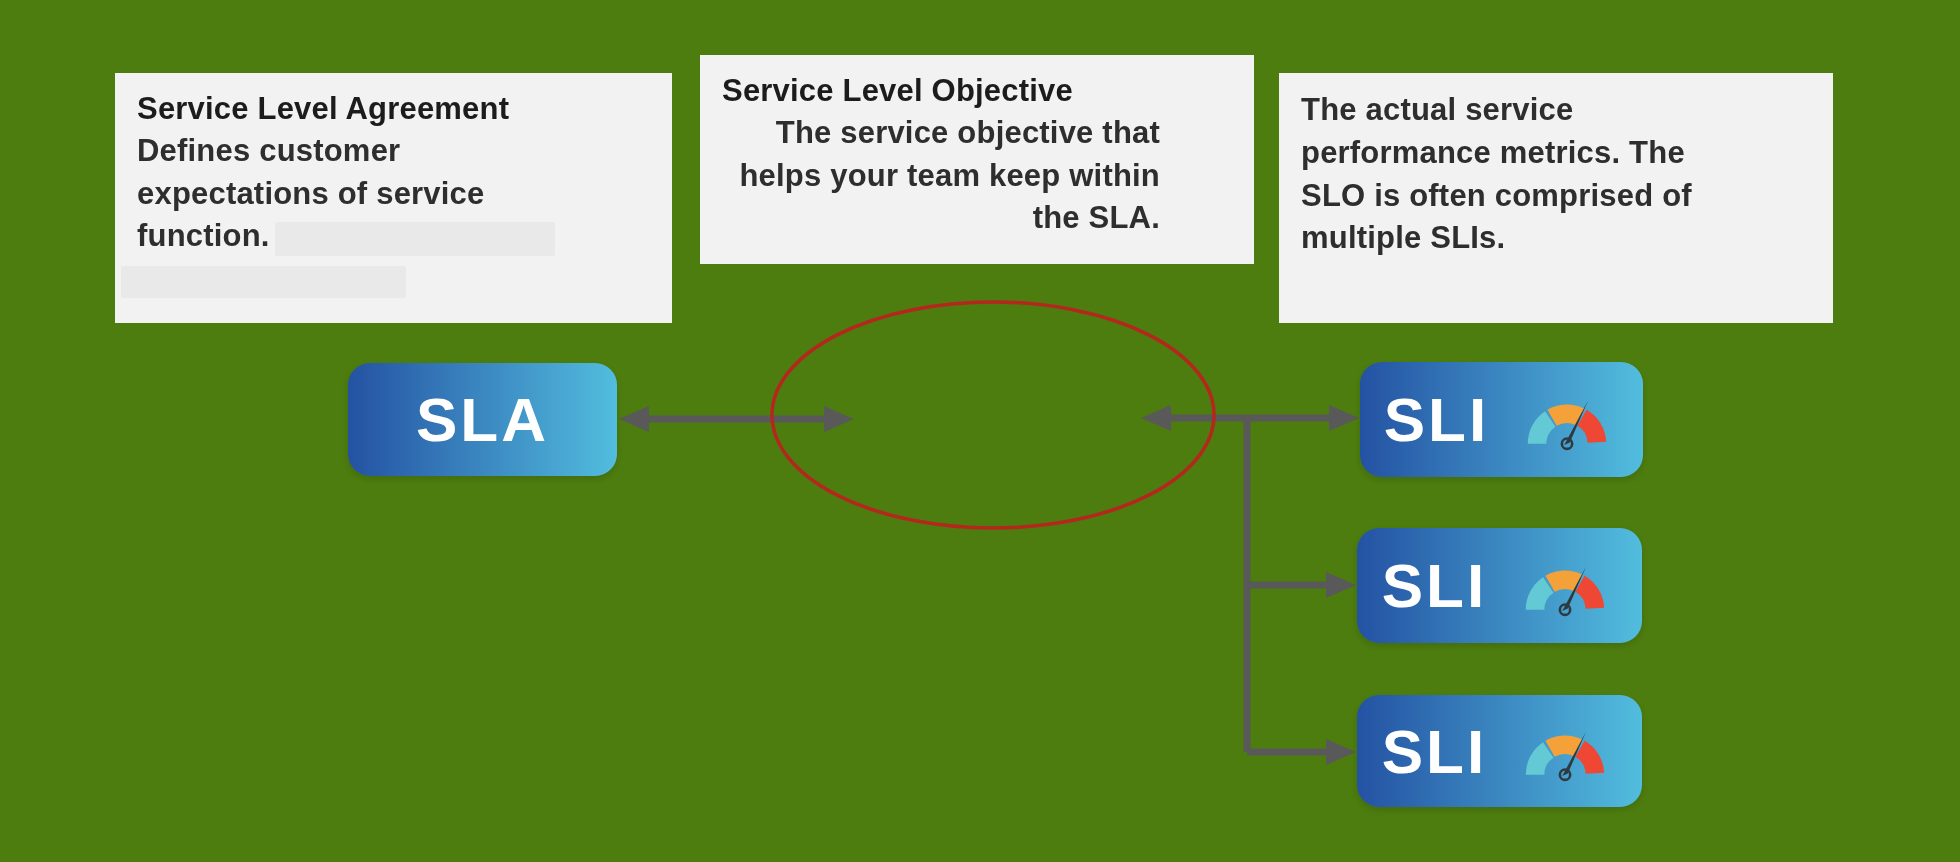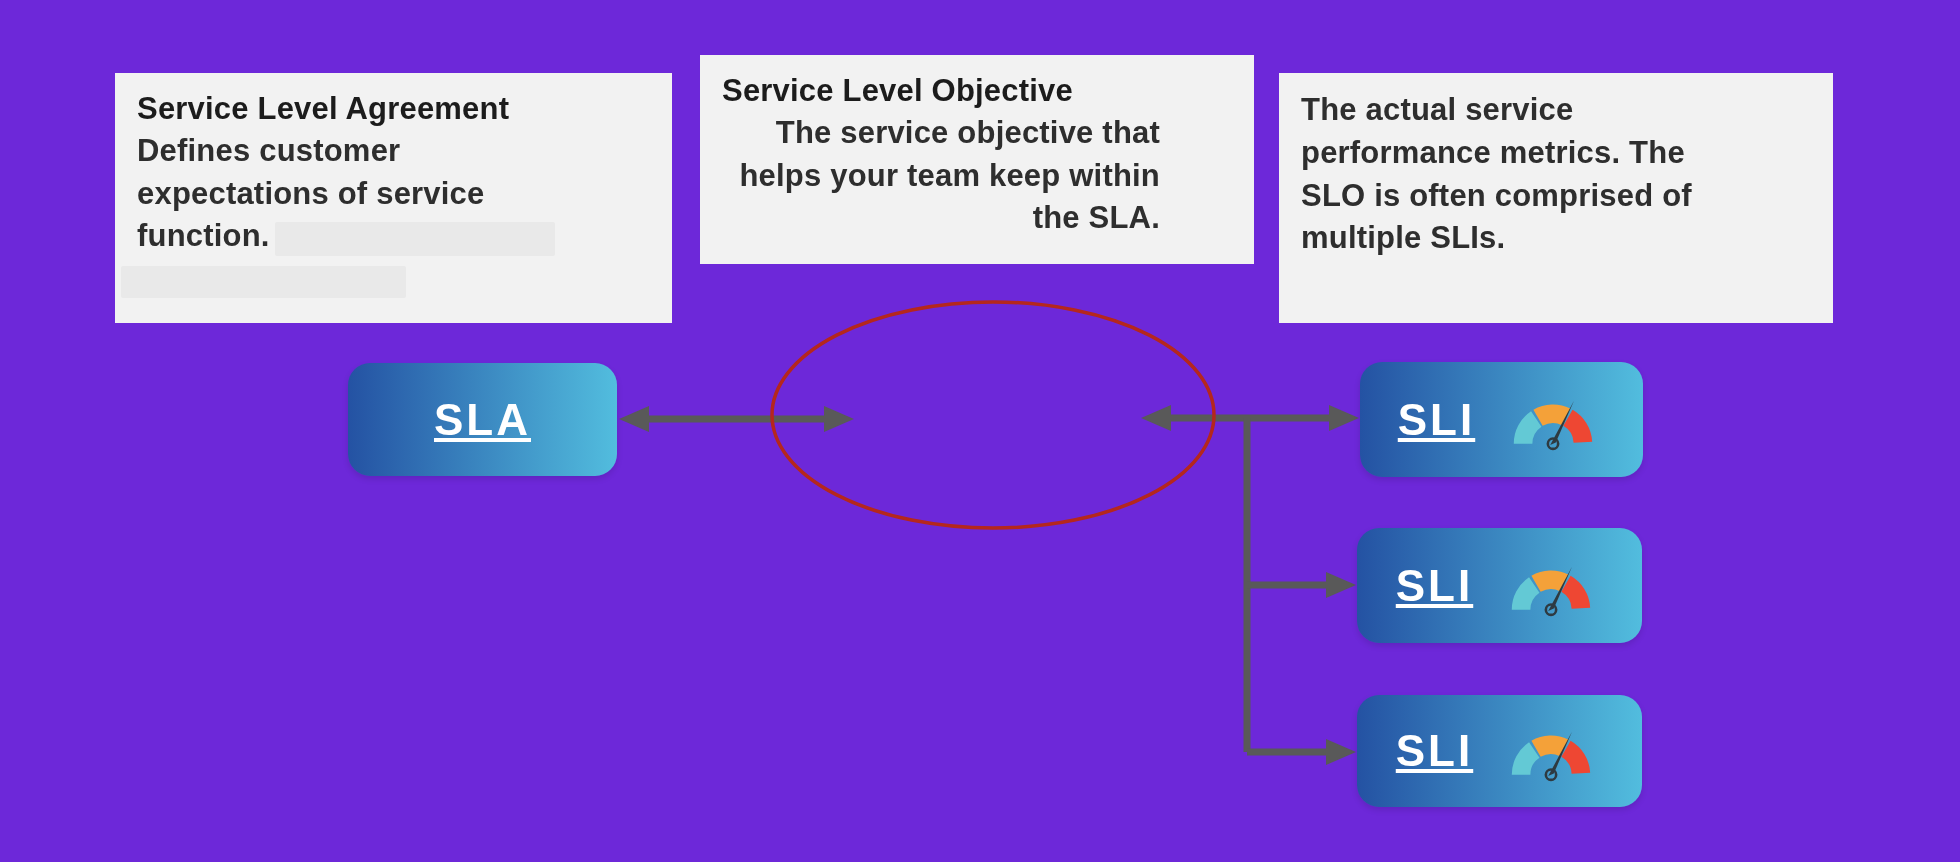--- a/index.html
+++ b/index.html
@@ -17,21 +17,21 @@
     --gauge-red:#ee4733;
     --needle:#2e3a41;
   }
   *{margin:0;padding:0;box-sizing:border-box;}
   html,body{background:#ffffff;}
   body{font-family:"Liberation Sans","DejaVu Sans",sans-serif;}
   .canvas{
     position:relative;
     width:1960px;
     height:862px;
-    background:#6d28d9;
+    background:#4d7c0f;
     overflow:hidden;
   }
   .panel{
     position:absolute;
     background:var(--panel-bg);
     padding:16px 22px;
   }
   .panel-title{
     font-size:31px;
     font-weight:700;
@@ -63,25 +63,24 @@
     position:absolute;
     z-index:2;
     display:flex;
     align-items:center;
     justify-content:center;
     border-radius:22px;
     background:linear-gradient(90deg,var(--node-grad-start),var(--node-grad-end));
     box-shadow:0 3px 6px rgba(0,0,0,.12);
   }
   .node-label{
-    font-size:44px;
+    font-size:62px;
     font-weight:700;
     letter-spacing:3px;
     color:var(--node-label);
-    text-decoration:underline;
   }
   .node-sla{left:348px;top:363px;width:269px;height:113px;}
   .node-slo{left:855px;top:362px;width:283px;height:113px;}
   .node-sli-1{left:1360px;top:362px;width:283px;height:115px;}
   .node-sli-2{left:1357px;top:528px;width:285px;height:115px;}
   .node-sli-3{left:1357px;top:695px;width:285px;height:112px;}
   .gauge{
     width:104px;
     height:64px;
     margin-left:26px;

